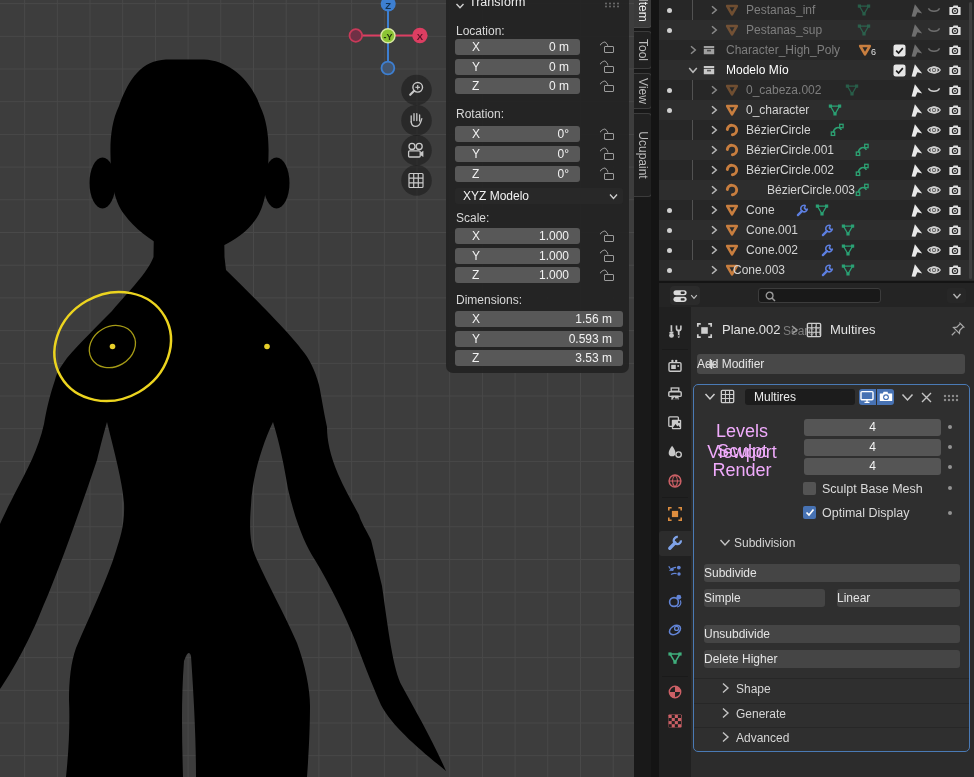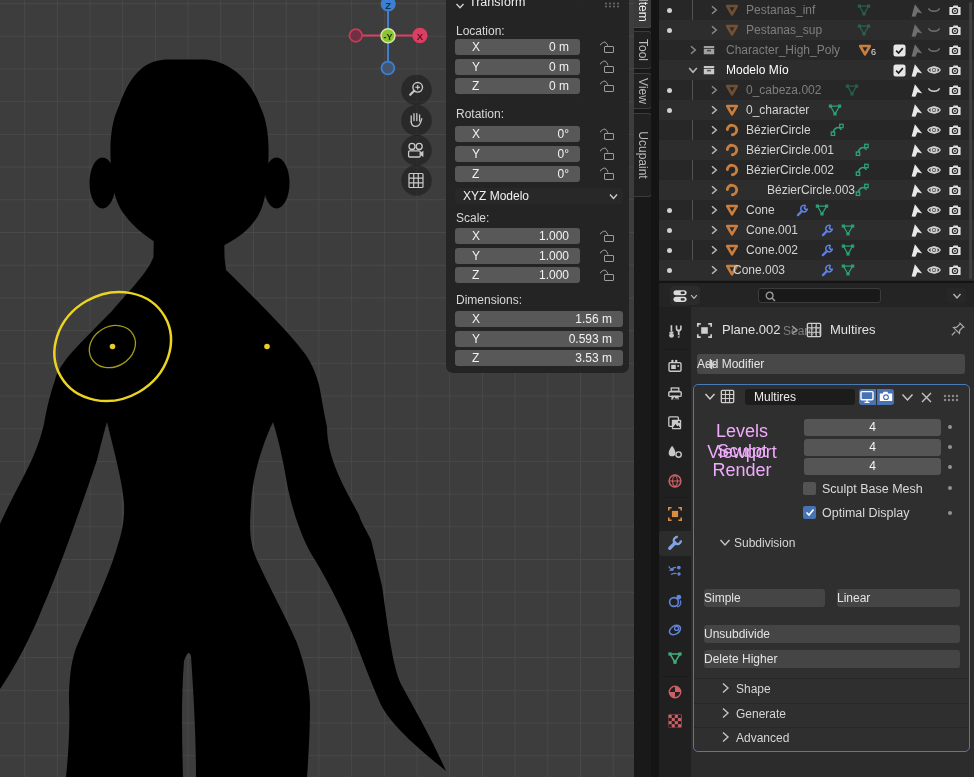--- a/index.html
+++ b/index.html
@@ -811,20 +811,21 @@
         <div class="chk on" style="left:109px;top:121.3px;">
           <svg class="abs" style="left:1.5px;top:2px" width="10" height="9" viewBox="0 0 10 9">
             <path d="M1.5,4.5 L4,7 L8.5,1.5" fill="none" stroke="#fff" stroke-width="1.7"></path>
           </svg>
         </div>
         <div class="abs" style="left:128px;top:121.3px;font-size:12.5px;color:#dadada;">Optimal Display</div>
         <svg class="abs" style="left:25px;top:152px" width="12" height="12" viewBox="0 0 12 12">
           <path d="M1.5,3 L6,8 L10.5,3" fill="none" stroke="#c5c5c5" stroke-width="1.4"></path>
         </svg>
         <div class="subhdr" style="left:40px;top:151px;">Subdivision</div>
+        <div class="btn" style="left:10px;top:179px;width:256px;height:18px;line-height:18px;">Subdivide</div>
         <div class="btn" style="left:10px;top:204px;width:121px;height:18px;line-height:18px;">Simple</div>
         <div class="btn" style="left:143px;top:204px;width:123px;height:18px;line-height:18px;">Linear</div>
         <div class="btn" style="left:10px;top:240px;width:256px;height:18px;line-height:18px;">Unsubdivide</div>
         <div class="btn" style="left:10px;top:265px;width:256px;height:18px;line-height:18px;">Delete Higher</div>
         <svg class="abs" style="left:26px;top:297px" width="12" height="12" viewBox="0 0 12 12">
           <path d="M3,1.5 L8,6 L3,10.5" fill="none" stroke="#c5c5c5" stroke-width="1.4"></path>
         </svg>
         <div class="subhdr" style="left:42px;top:297px;">Shape</div>
         <svg class="abs" style="left:26px;top:322px" width="12" height="12" viewBox="0 0 12 12">
           <path d="M3,1.5 L8,6 L3,10.5" fill="none" stroke="#c5c5c5" stroke-width="1.4"></path>

